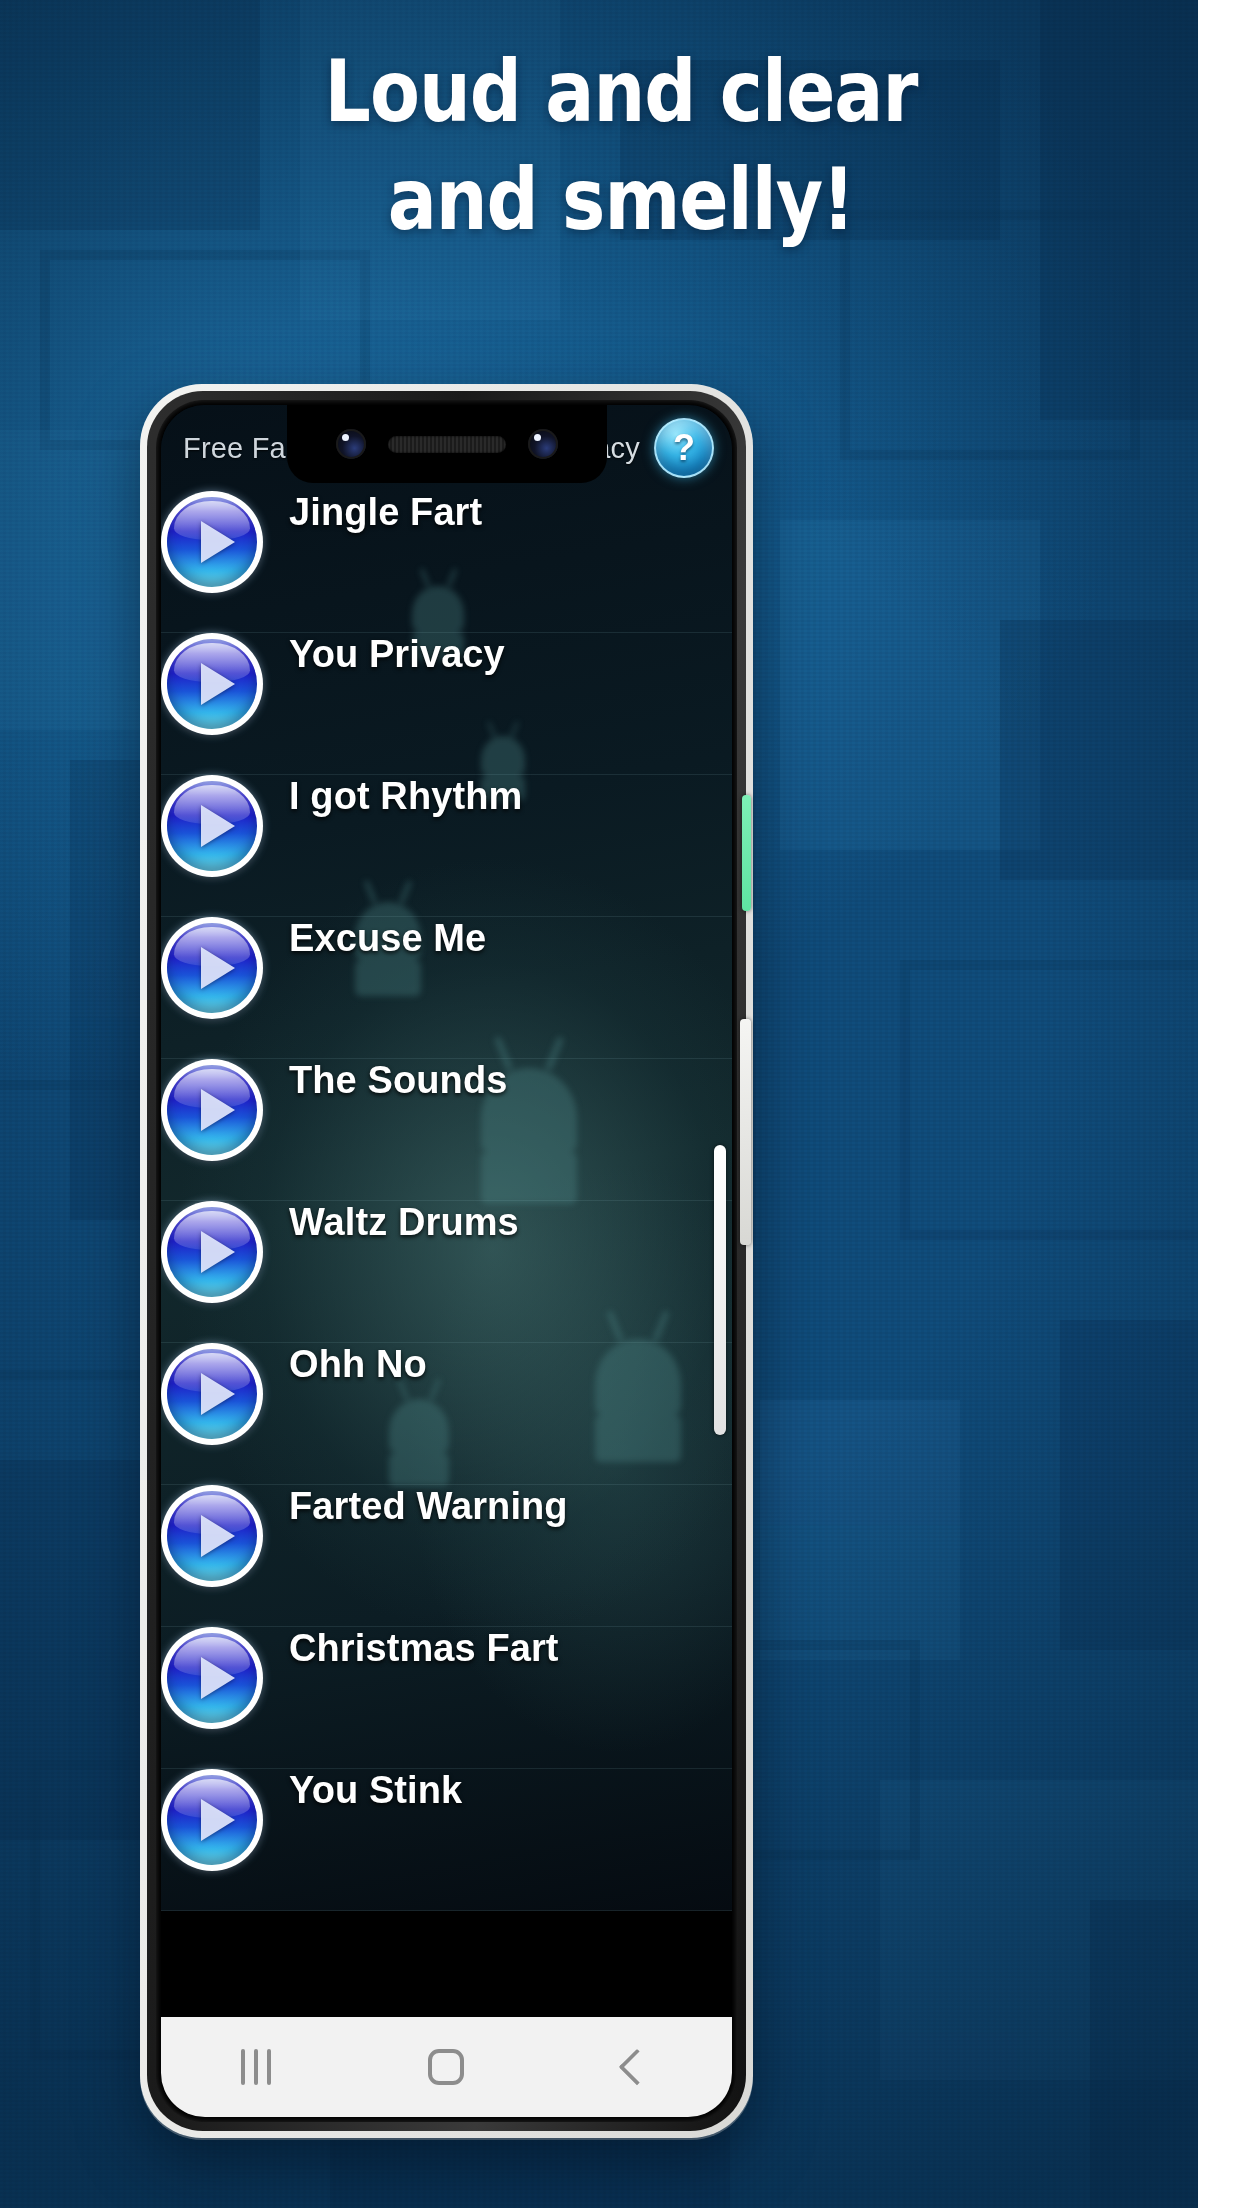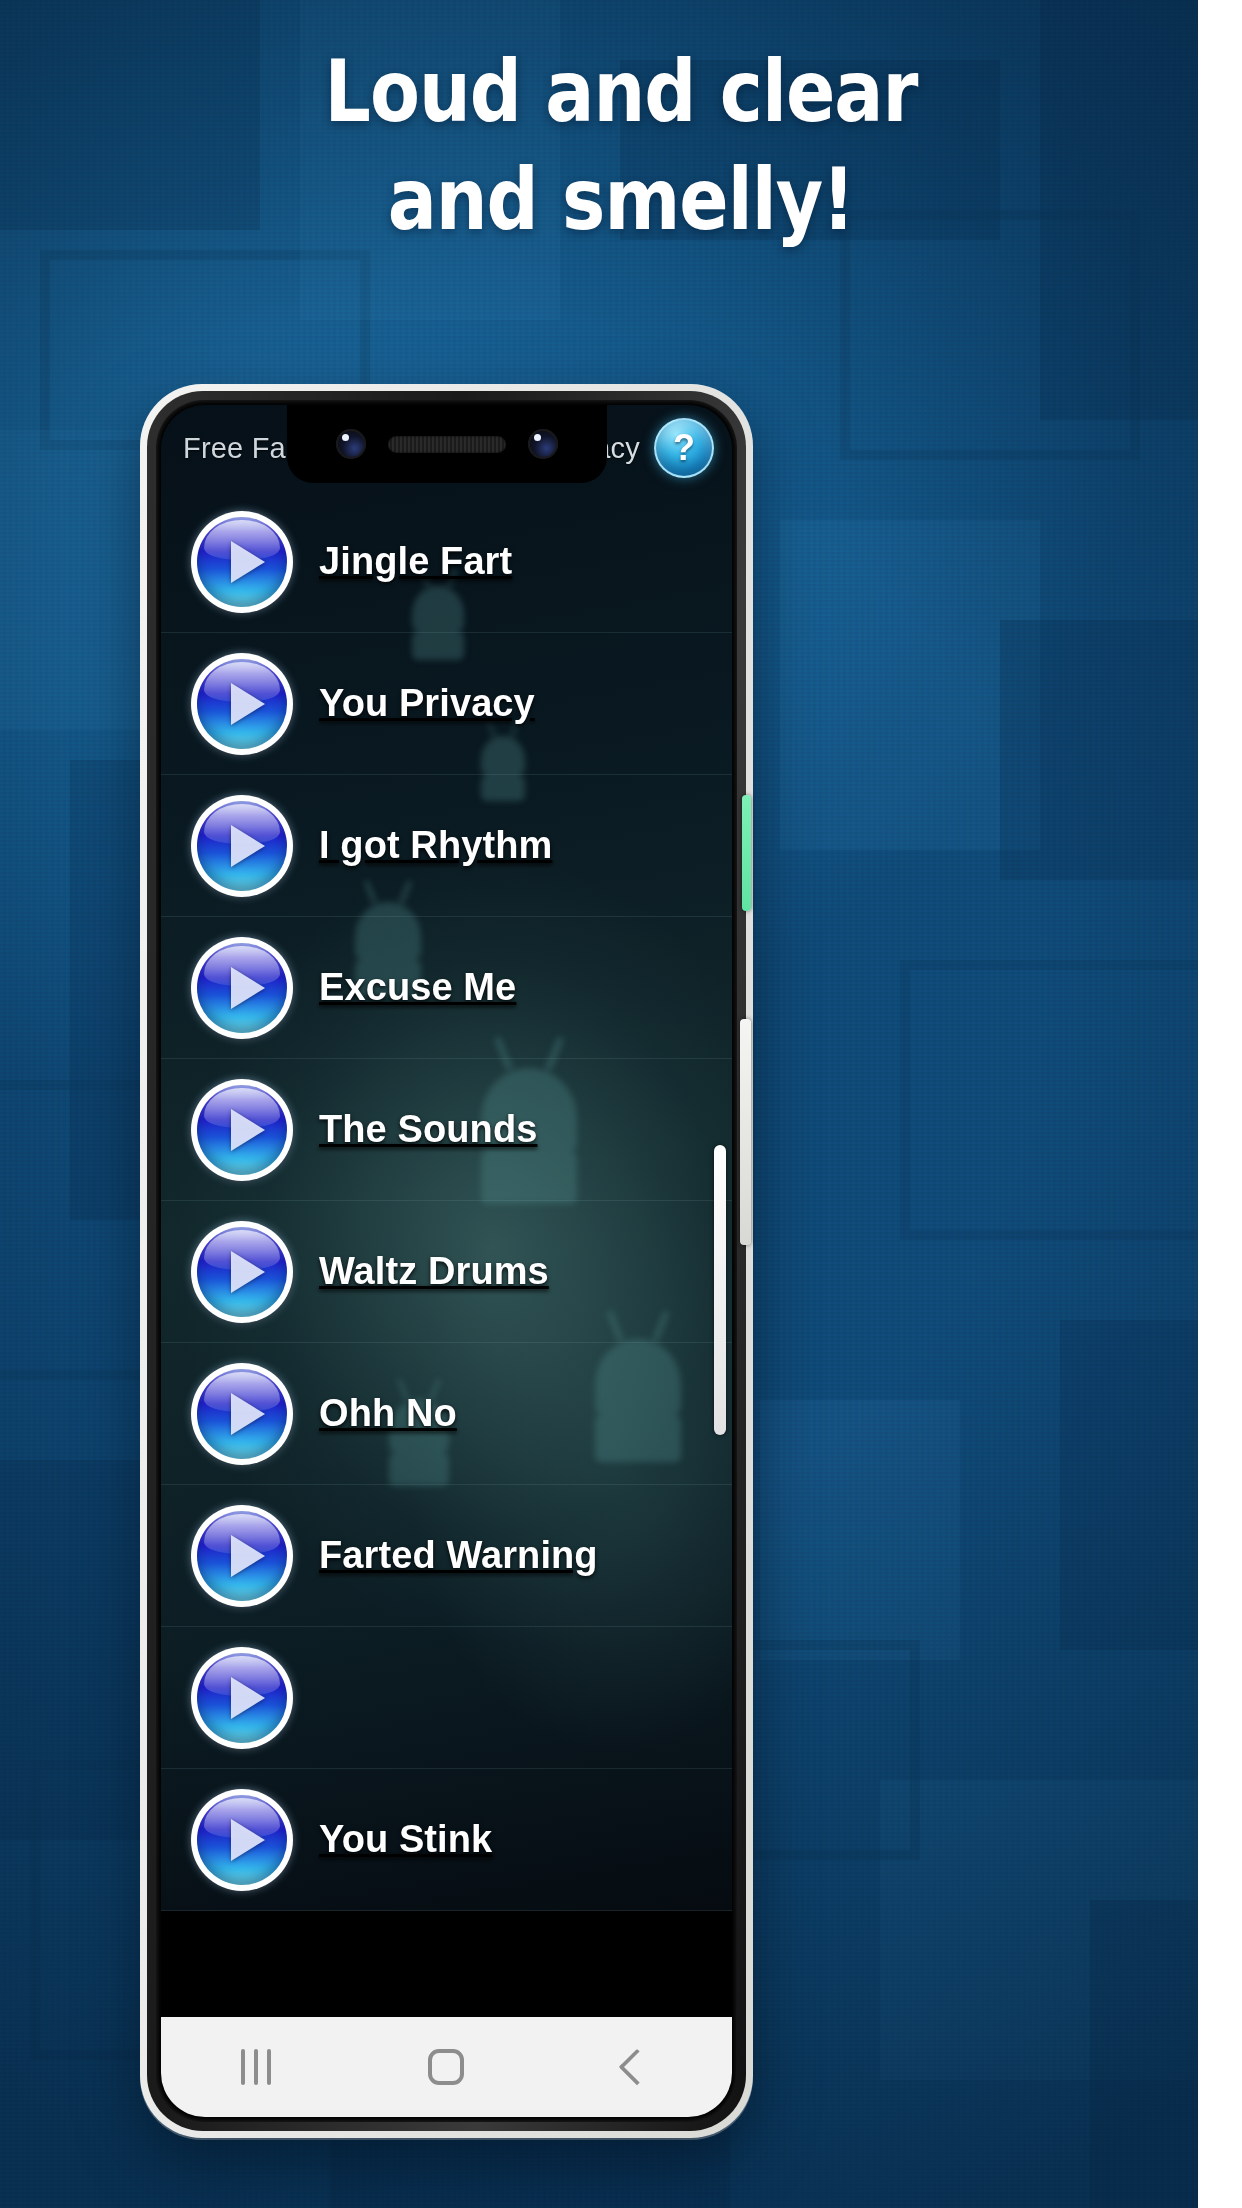--- a/index.html
+++ b/index.html
@@ -169,24 +169,23 @@
   }
 
   
   .sound-list {
     position:absolute; left:0; right:0; top:86px; bottom:0;
     z-index:5;
   }
   .sound-row {
     position:relative;
     height:142px;
-    display:flex; align-items:center;
-    padding-left:30px;
+    display:flex; 
+    padding-left:0;
     border-bottom:1px solid rgba(150,190,200,.13);
-    text-decoration:underline;
   }
   .play-btn {
     position:relative;
     width:102px; height:102px; flex:0 0 102px;
     border-radius:50%;
     background:#fff;
     padding:6px;
     box-shadow:0 0 9px rgba(180,220,255,.45), 0 2px 4px rgba(0,0,0,.6);
   }
   .play-btn .orb {
@@ -434,20 +433,21 @@
                 <div class="sound-label">Farted Warning</div>
               </div>
 
               <div class="sound-row">
                 <div class="play-btn">
                     <div class="orb">
                       <span class="tri"></span>
                       <span class="gloss"></span>
                     </div>
                   </div>
+                <div class="sound-label">Christmas Fart</div>
               </div>
 
               <div class="sound-row">
                 <div class="play-btn">
                     <div class="orb">
                       <span class="tri"></span>
                       <span class="gloss"></span>
                     </div>
                   </div>
                 <div class="sound-label">You Stink</div>

